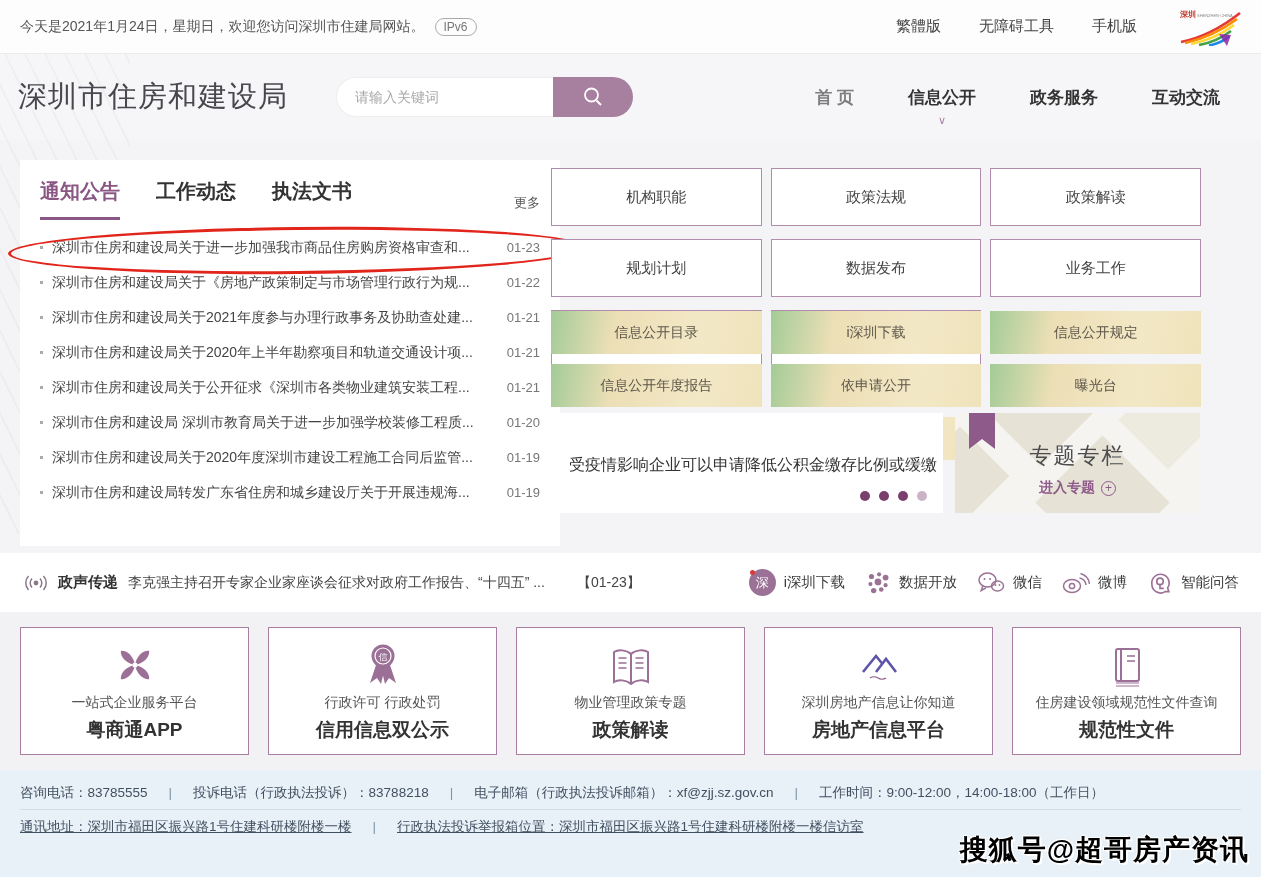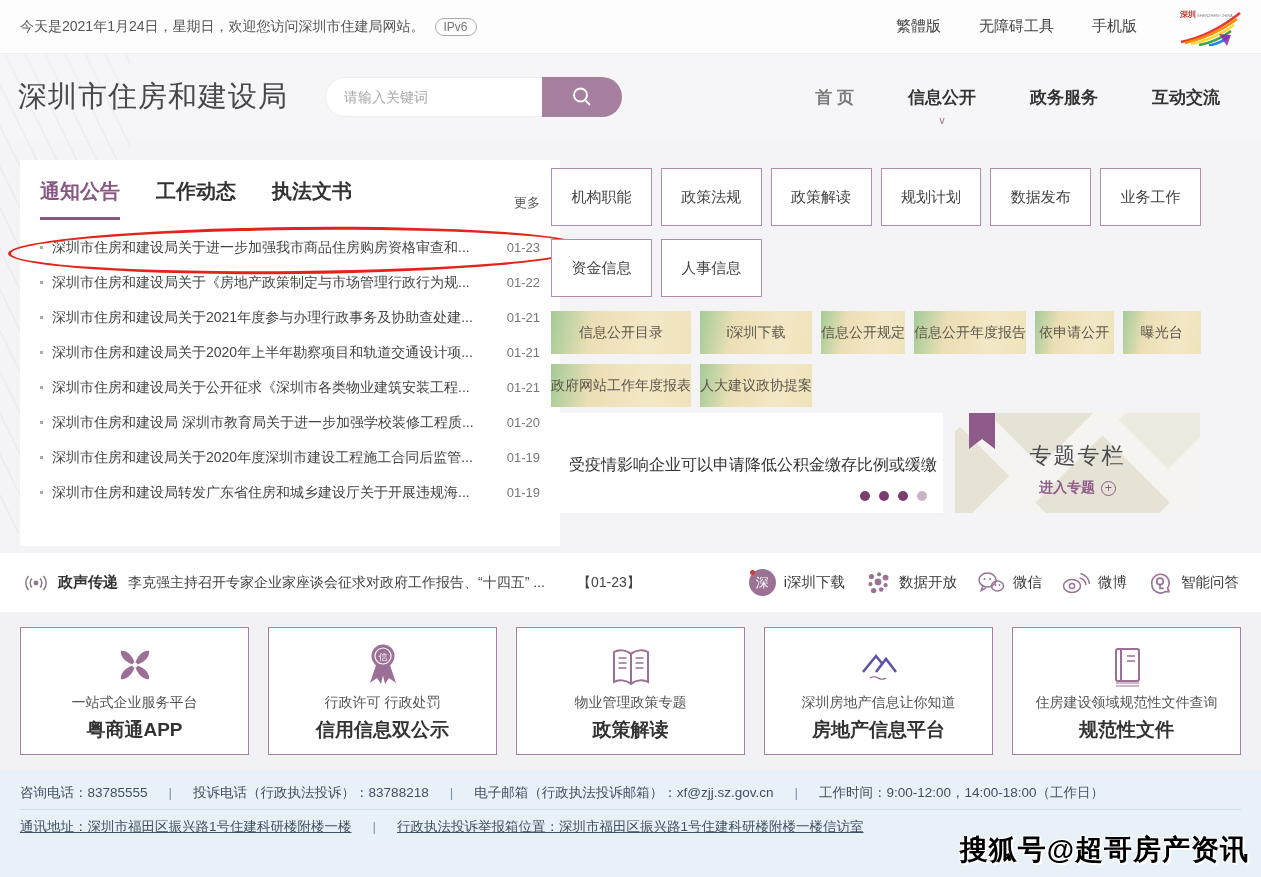--- a/index.html
+++ b/index.html
@@ -12,21 +12,21 @@
   .greeting { font-size:14px; color:#555; }
   .ipv6 { margin-left:10px; font-size:12px; color:#777; border:1px solid #aaa; border-radius:9px; padding:1px 8px; }
   .topbar-spacer { flex:1; }
   .toplinks { display:flex; gap:38px; margin-right:42px; }
   .toplink { font-size:15px; color:#444; cursor:pointer; }
   .szlogo { width:62px; height:38px; }
 
   
   .header { position:relative; height:86px; background:#f6f6f8; }
   .site-title { position:absolute; left:18px; top:50%; transform:translateY(-50%); font-size:29px; color:#47474d; font-weight:500; letter-spacing:1px; }
-  .search { position:absolute; left:325px; top:23px; display:flex;justify-content:flex-end; }
+  .search { position:absolute; left:336px; top:23px; display:flex;justify-content:flex-end; }
   .search input { width:217px; height:40px; border:1px solid #eee; border-right:none; background:#fff; border-radius:20px 0 0 20px; padding-left:18px; font-size:14px; color:#333; outline:none; }
   .search input::placeholder { color:#a9a9a9; }
   .search-btn { width:80px; height:40px; background:#a8809f; border:none; border-radius:0 20px 20px 0; cursor:pointer; display:flex; align-items:center; justify-content:center; }
   .nav { position:absolute; right:14px; top:0; height:100%; display:flex; align-items:center; }
   .nav-item { position:relative; padding:0 27px; font-size:17px; font-weight:700; color:#333; cursor:pointer; height:100%; display:flex; align-items:center; }
   .nav-item.muted { color:#7d7d7d; font-weight:600; }
   .nav-caret { display:none; position:absolute; left:50%; transform:translateX(-50%); bottom:13px; color:#a87fa3; font-size:11px; font-weight:400; }
   .nav-item.chevron .nav-caret { display:block; }
 
   
@@ -38,21 +38,21 @@
   .tab { font-size:20px; font-weight:700; color:#333; padding-bottom:12px; cursor:pointer; border-bottom:3px solid transparent; }
   .tab.active { color:#8a5784; border-bottom-color:#8a5784; }
   .more-link { margin-left:auto; font-size:13px; color:#555; padding-bottom:8px; cursor:pointer; }
   .news-list { list-style:none; margin-top:10px; }
   .news-item { position:relative; display:flex; align-items:center; height:35px; cursor:pointer; }
   .bullet { width:3px; height:3px; background:#aaa; margin-right:9px; flex:none; }
   .news-title { flex:1; font-size:14px; color:#444; white-space:nowrap; overflow:hidden; }
   .news-date { font-size:13px; color:#777; margin-left:10px; flex:none; }
   .news-item.highlighted::after { content:""; position:absolute; left:-32px; top:-3px; width:572px; height:41px; border:3px solid #e1251b; border-radius:50%; transform:rotate(-.6deg); pointer-events:none; }
 
-  .grid { position:absolute; left:551px; width:650px; display:grid; grid-template-columns:repeat(6,1fr); column-gap:9px; }
+  .grid { position:absolute; left:551px; width:650px; display:grid; grid-template-columns:repeat(3,1fr); column-gap:9px; }
   .grid-white { top:28px; row-gap:13px; }
   .grid-white .qbox { height:58px; background:#fff; border:1px solid #b18cac; display:flex; align-items:center; justify-content:center; font-size:15px; color:#444; cursor:pointer; }
   .grid-colored { top:171px; row-gap:10px; }
   .grid-colored .qbox { height:43px; background:linear-gradient(100deg,#a3cb97 0%,#ecdfb6 30%,#f3e8c6 70%,#efe3bb 100%); display:flex; align-items:center; justify-content:center; font-size:14px; color:#5d564a; cursor:pointer; white-space:nowrap; }
 
   .banner { position:absolute; left:551px; top:273px; width:392px; height:100px; background:#fff; cursor:pointer; }
   .banner-text { position:absolute; left:18px; top:42px; font-size:16px; color:#333; white-space:nowrap; }
   .dots { position:absolute; right:16px; bottom:12px; display:flex; gap:9px; }
   .dot { width:10px; height:10px; border-radius:50%; background:#7a3f6d; cursor:pointer; }
   .dot.inactive { background:#cbb3c6; }

